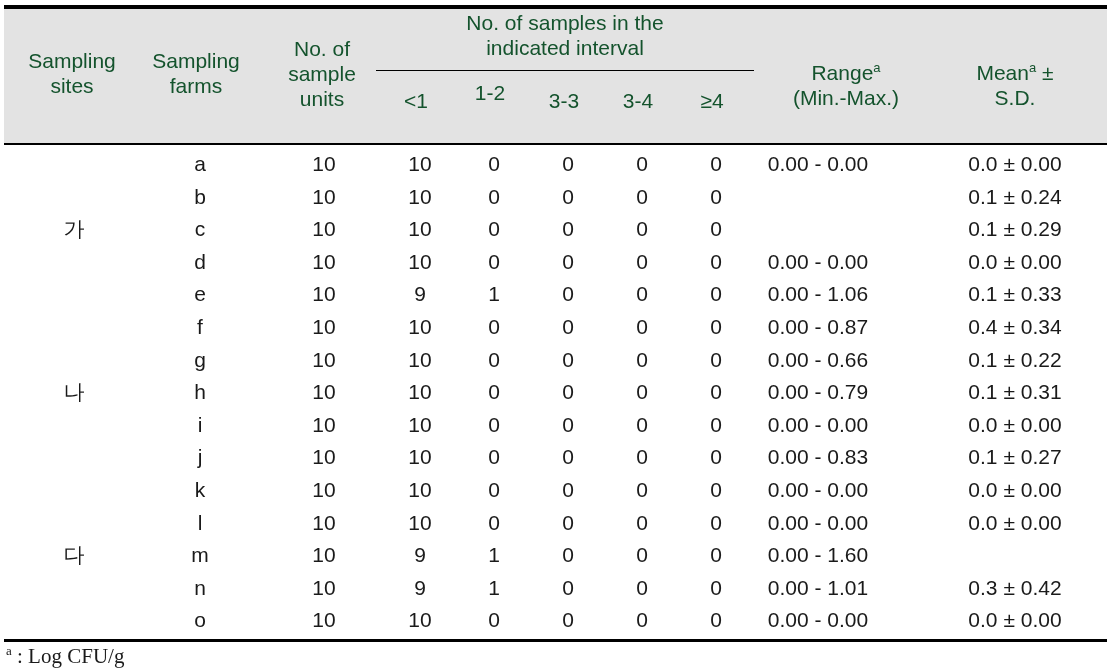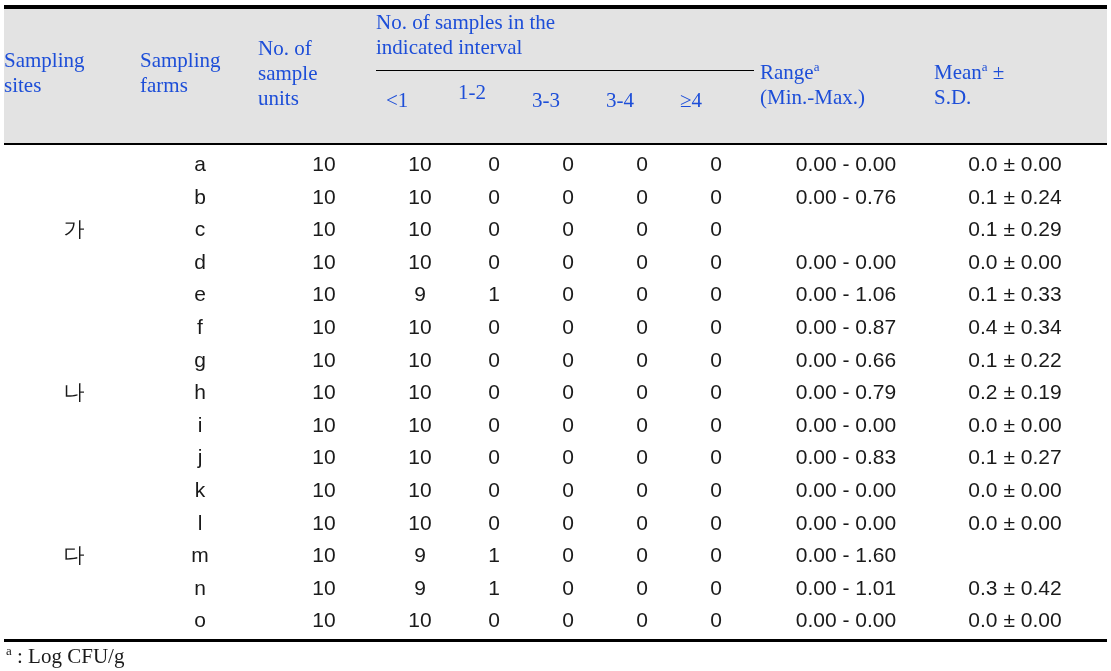--- a/index.html
+++ b/index.html
@@ -67,26 +67,25 @@
     left: 4px;
     top: 639px;
     width: 1103px;
     height: 3px;
     background: #000000;
   }
 
   
   .hcell {
     position: absolute;
-    text-align: left;
+    text-align: center;
     font-size: 21px;
     line-height: 25px;
-    color: #1d4ed8;
+    color: #14532d;
     white-space: pre-line;
-    font-family: Liberation Serif, serif;
   }
 
   #hdr-sites   { left: 4px;   top: 48px;  width: 136px; }
   #hdr-farms   { left: 140px; top: 48px;  width: 112px; }
   #hdr-units   { left: 258px; top: 36px;  width: 128px; }
   #hdr-span    { left: 376px; top: 10px;  width: 378px; }
   #hdr-i1      { left: 386px; top: 88px;  width: 60px; }
   #hdr-i2      { left: 458px; top: 80px;  width: 64px; }
   #hdr-i3      { left: 532px; top: 88px;  width: 64px; }
   #hdr-i4      { left: 606px; top: 88px;  width: 64px; }
@@ -117,21 +116,21 @@
     white-space: nowrap;
   }
   .c-site  { left: 0px;   width: 140px; }
   .c-farm  { left: 140px; width: 112px; }
   .c-units { left: 254px; width: 132px; }
   .c-i1    { left: 386px; width: 60px; }
   .c-i2    { left: 458px; width: 64px; }
   .c-i3    { left: 532px; width: 64px; }
   .c-i4    { left: 606px; width: 64px; }
   .c-i5    { left: 680px; width: 64px; }
-  .c-range { left: 756px; width: 172px; }
+  .c-range { left: 728px; width: 172px; }
   .c-mean  { left: 930px; width: 162px; }
 
   
   .footnote {
     position: absolute;
     left: 6px;
     top: 642px;
     font-family: "Liberation Serif", serif;
     font-size: 21px;
     line-height: 28px;
@@ -189,21 +188,20 @@
       </div>
       <div class="row" style="top: 180.6px;">
         <div class="cell c-site"></div>
         <div class="cell c-farm">b</div>
         <div class="cell c-units">10</div>
         <div class="cell c-i1">10</div>
         <div class="cell c-i2">0</div>
         <div class="cell c-i3">0</div>
         <div class="cell c-i4">0</div>
         <div class="cell c-i5">0</div>
-        <div class="cell c-range">0.00  -  0.76</div>
         <div class="cell c-mean">0.1  ±  0.24</div>
       </div>
       <div class="row" style="top: 213.2px;">
         <div class="cell c-site">가</div>
         <div class="cell c-farm">c</div>
         <div class="cell c-units">10</div>
         <div class="cell c-i1">10</div>
         <div class="cell c-i2">0</div>
         <div class="cell c-i3">0</div>
         <div class="cell c-i4">0</div>
@@ -261,21 +259,21 @@
       <div class="row" style="top: 376.2px;">
         <div class="cell c-site">나</div>
         <div class="cell c-farm">h</div>
         <div class="cell c-units">10</div>
         <div class="cell c-i1">10</div>
         <div class="cell c-i2">0</div>
         <div class="cell c-i3">0</div>
         <div class="cell c-i4">0</div>
         <div class="cell c-i5">0</div>
         <div class="cell c-range">0.00  -  0.79</div>
-        <div class="cell c-mean">0.2  ±  0.19</div>
+        <div class="cell c-mean">0.1  ±  0.31</div>
       </div>
       <div class="row" style="top: 408.8px;">
         <div class="cell c-site"></div>
         <div class="cell c-farm">i</div>
         <div class="cell c-units">10</div>
         <div class="cell c-i1">10</div>
         <div class="cell c-i2">0</div>
         <div class="cell c-i3">0</div>
         <div class="cell c-i4">0</div>
         <div class="cell c-i5">0</div>

